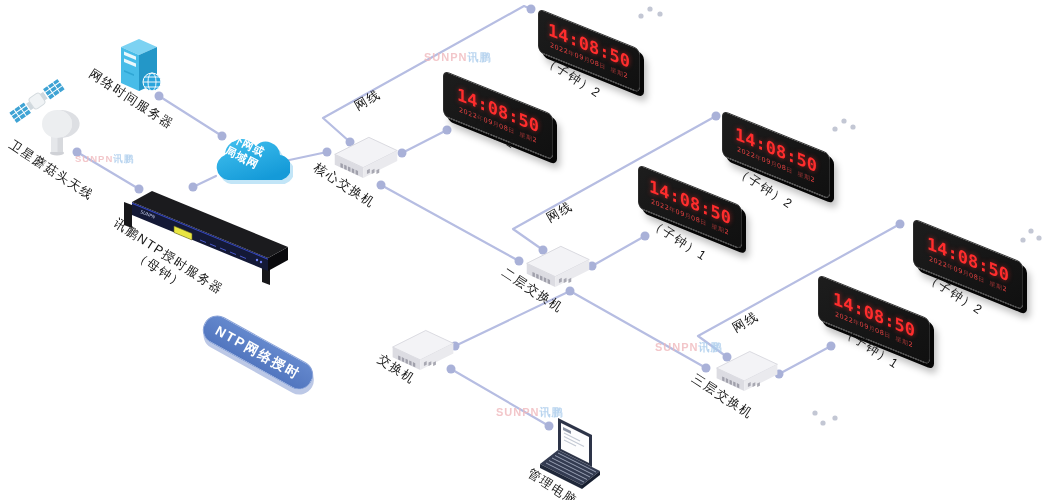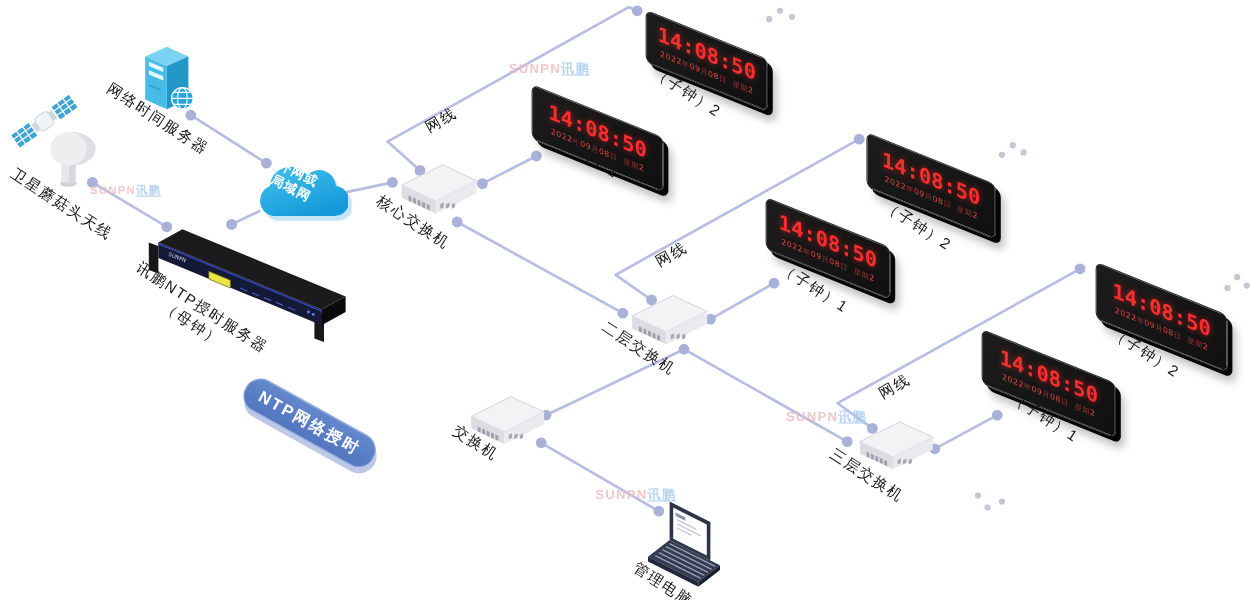--- a/index.html
+++ b/index.html
@@ -32,21 +32,21 @@
   
   .pill{position:absolute;z-index:3;width:120px;height:27px;border-radius:15px;
         background:linear-gradient(180deg,#6488cd,#5276bf);border:1px solid #8aa3d8;
         box-shadow:3px 4px 0 #bcc8e6;transform:rotate(29deg);
         display:flex;align-items:center;justify-content:center;
         color:#fff;font-size:13.5px;font-weight:bold;letter-spacing:2px;}
   
   .wm{position:absolute;z-index:7;font-size:11px;font-weight:bold;letter-spacing:1px;
       opacity:.8;white-space:nowrap;}
   .wm .wm-a{color:#f0b9bd;}
-  .wm .wm-b{color:#a9cbec;text-decoration:underline;}
+  .wm .wm-b{color:#a9cbec;}
   .wm.small{font-size:9.5px;}
   .icon{position:absolute;z-index:2;}
 </style>
 </head>
 <body>
 
 <div class="stage">
 
   <svg id="wires" width="1042" height="500">
     <g stroke="#b6bde2" stroke-width="2.2" fill="none" stroke-linejoin="round" stroke-linecap="round">

